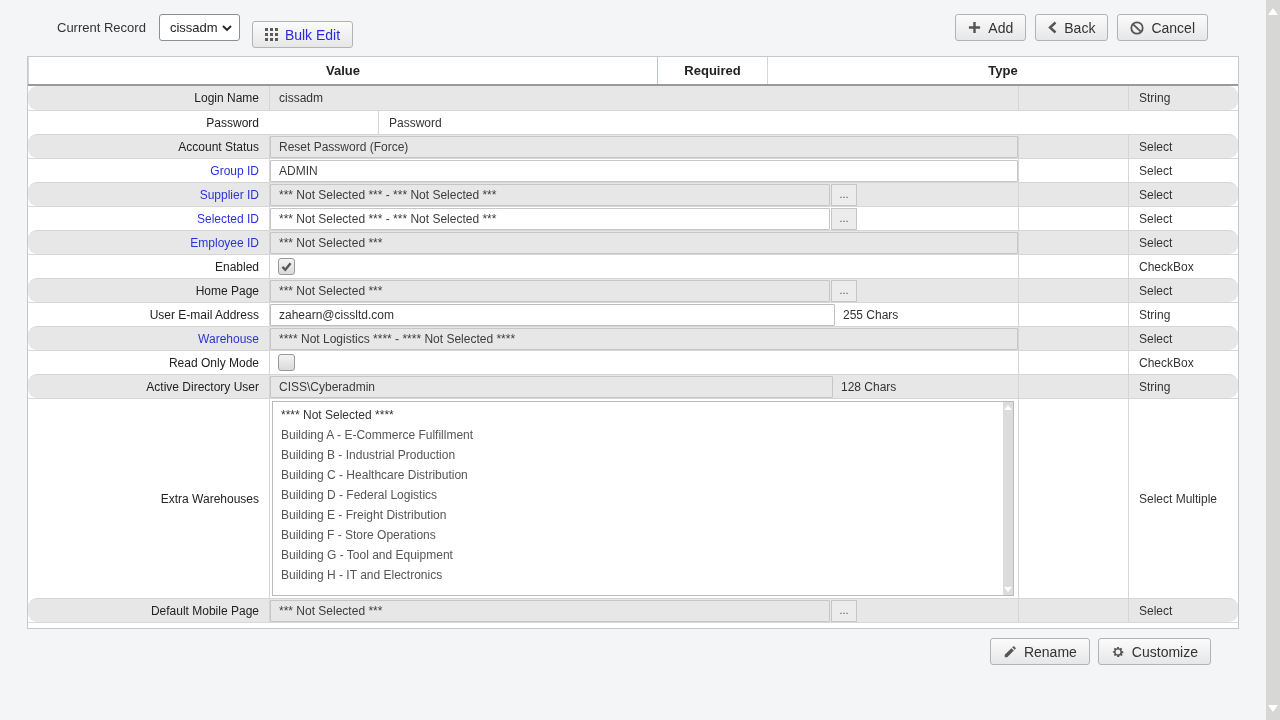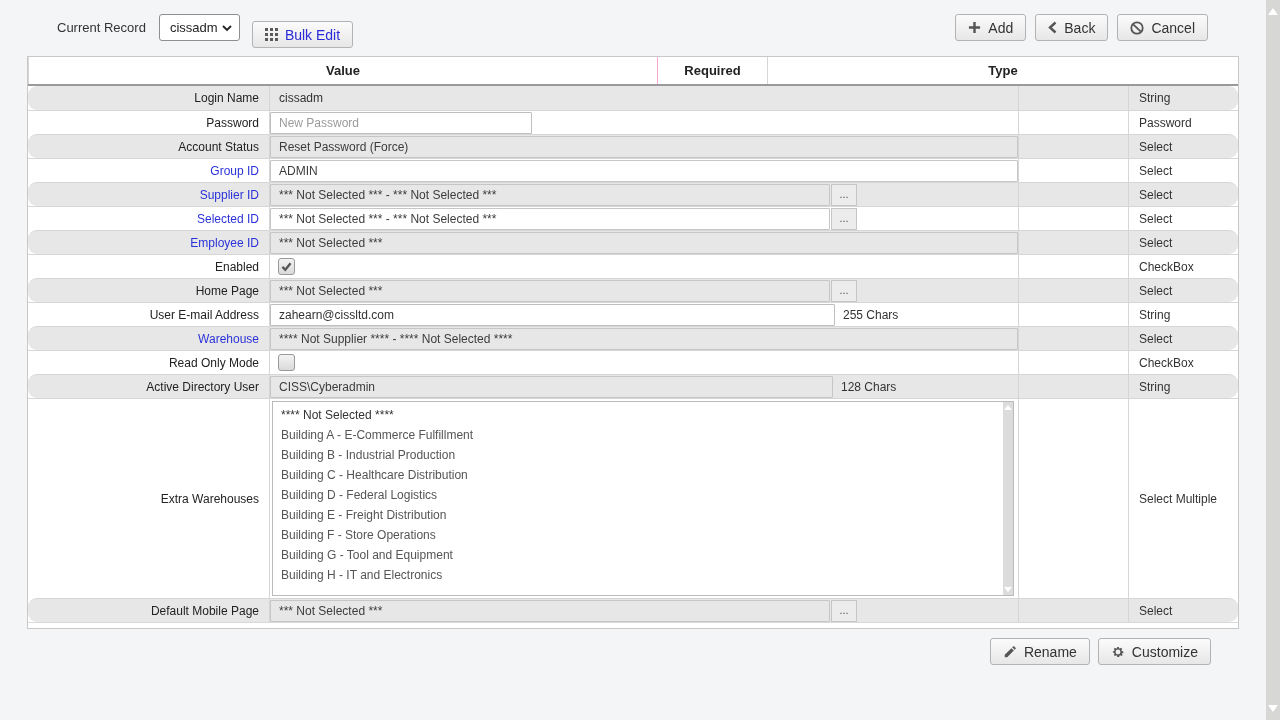--- a/index.html
+++ b/index.html
@@ -198,23 +198,20 @@
       <div class="row gray first">
         <div class="c-field">Login Name</div>
         <div class="c-value">
           <span class="val-text">cissadm</span>
         </div>
         <div class="c-req"></div>
         <div class="c-type">String</div>
       </div>
       <div class="row white">
         <div class="c-field">Password</div>
-        <div class="c-value">
-          <input class="inp pwd" placeholder="New Password" style="">
-        </div>
         <div class="c-req"></div>
         <div class="c-type">Password</div>
       </div>
       <div class="row gray">
         <div class="c-field">Account Status</div>
         <div class="c-value">
           <div class="selbox full">Reset Password (Force)</div>
         </div>
         <div class="c-req"></div>
         <div class="c-type">Select</div>
@@ -282,21 +279,21 @@
         <div class="c-value">
           <input class="inp wide" value="zahearn@cissltd.com" style="">
           <span class="hint">255 Chars</span>
         </div>
         <div class="c-req"></div>
         <div class="c-type">String</div>
       </div>
       <div class="row gray">
         <div class="c-field link">Warehouse</div>
         <div class="c-value">
-          <div class="selbox full">**** Not Supplier **** - **** Not Selected ****</div>
+          <div class="selbox full">**** Not Logistics **** - **** Not Selected ****</div>
         </div>
         <div class="c-req"></div>
         <div class="c-type">Select</div>
       </div>
       <div class="row white">
         <div class="c-field">Read Only Mode</div>
         <div class="c-value">
           <div class="cb"></div>
         </div>
         <div class="c-req"></div>

